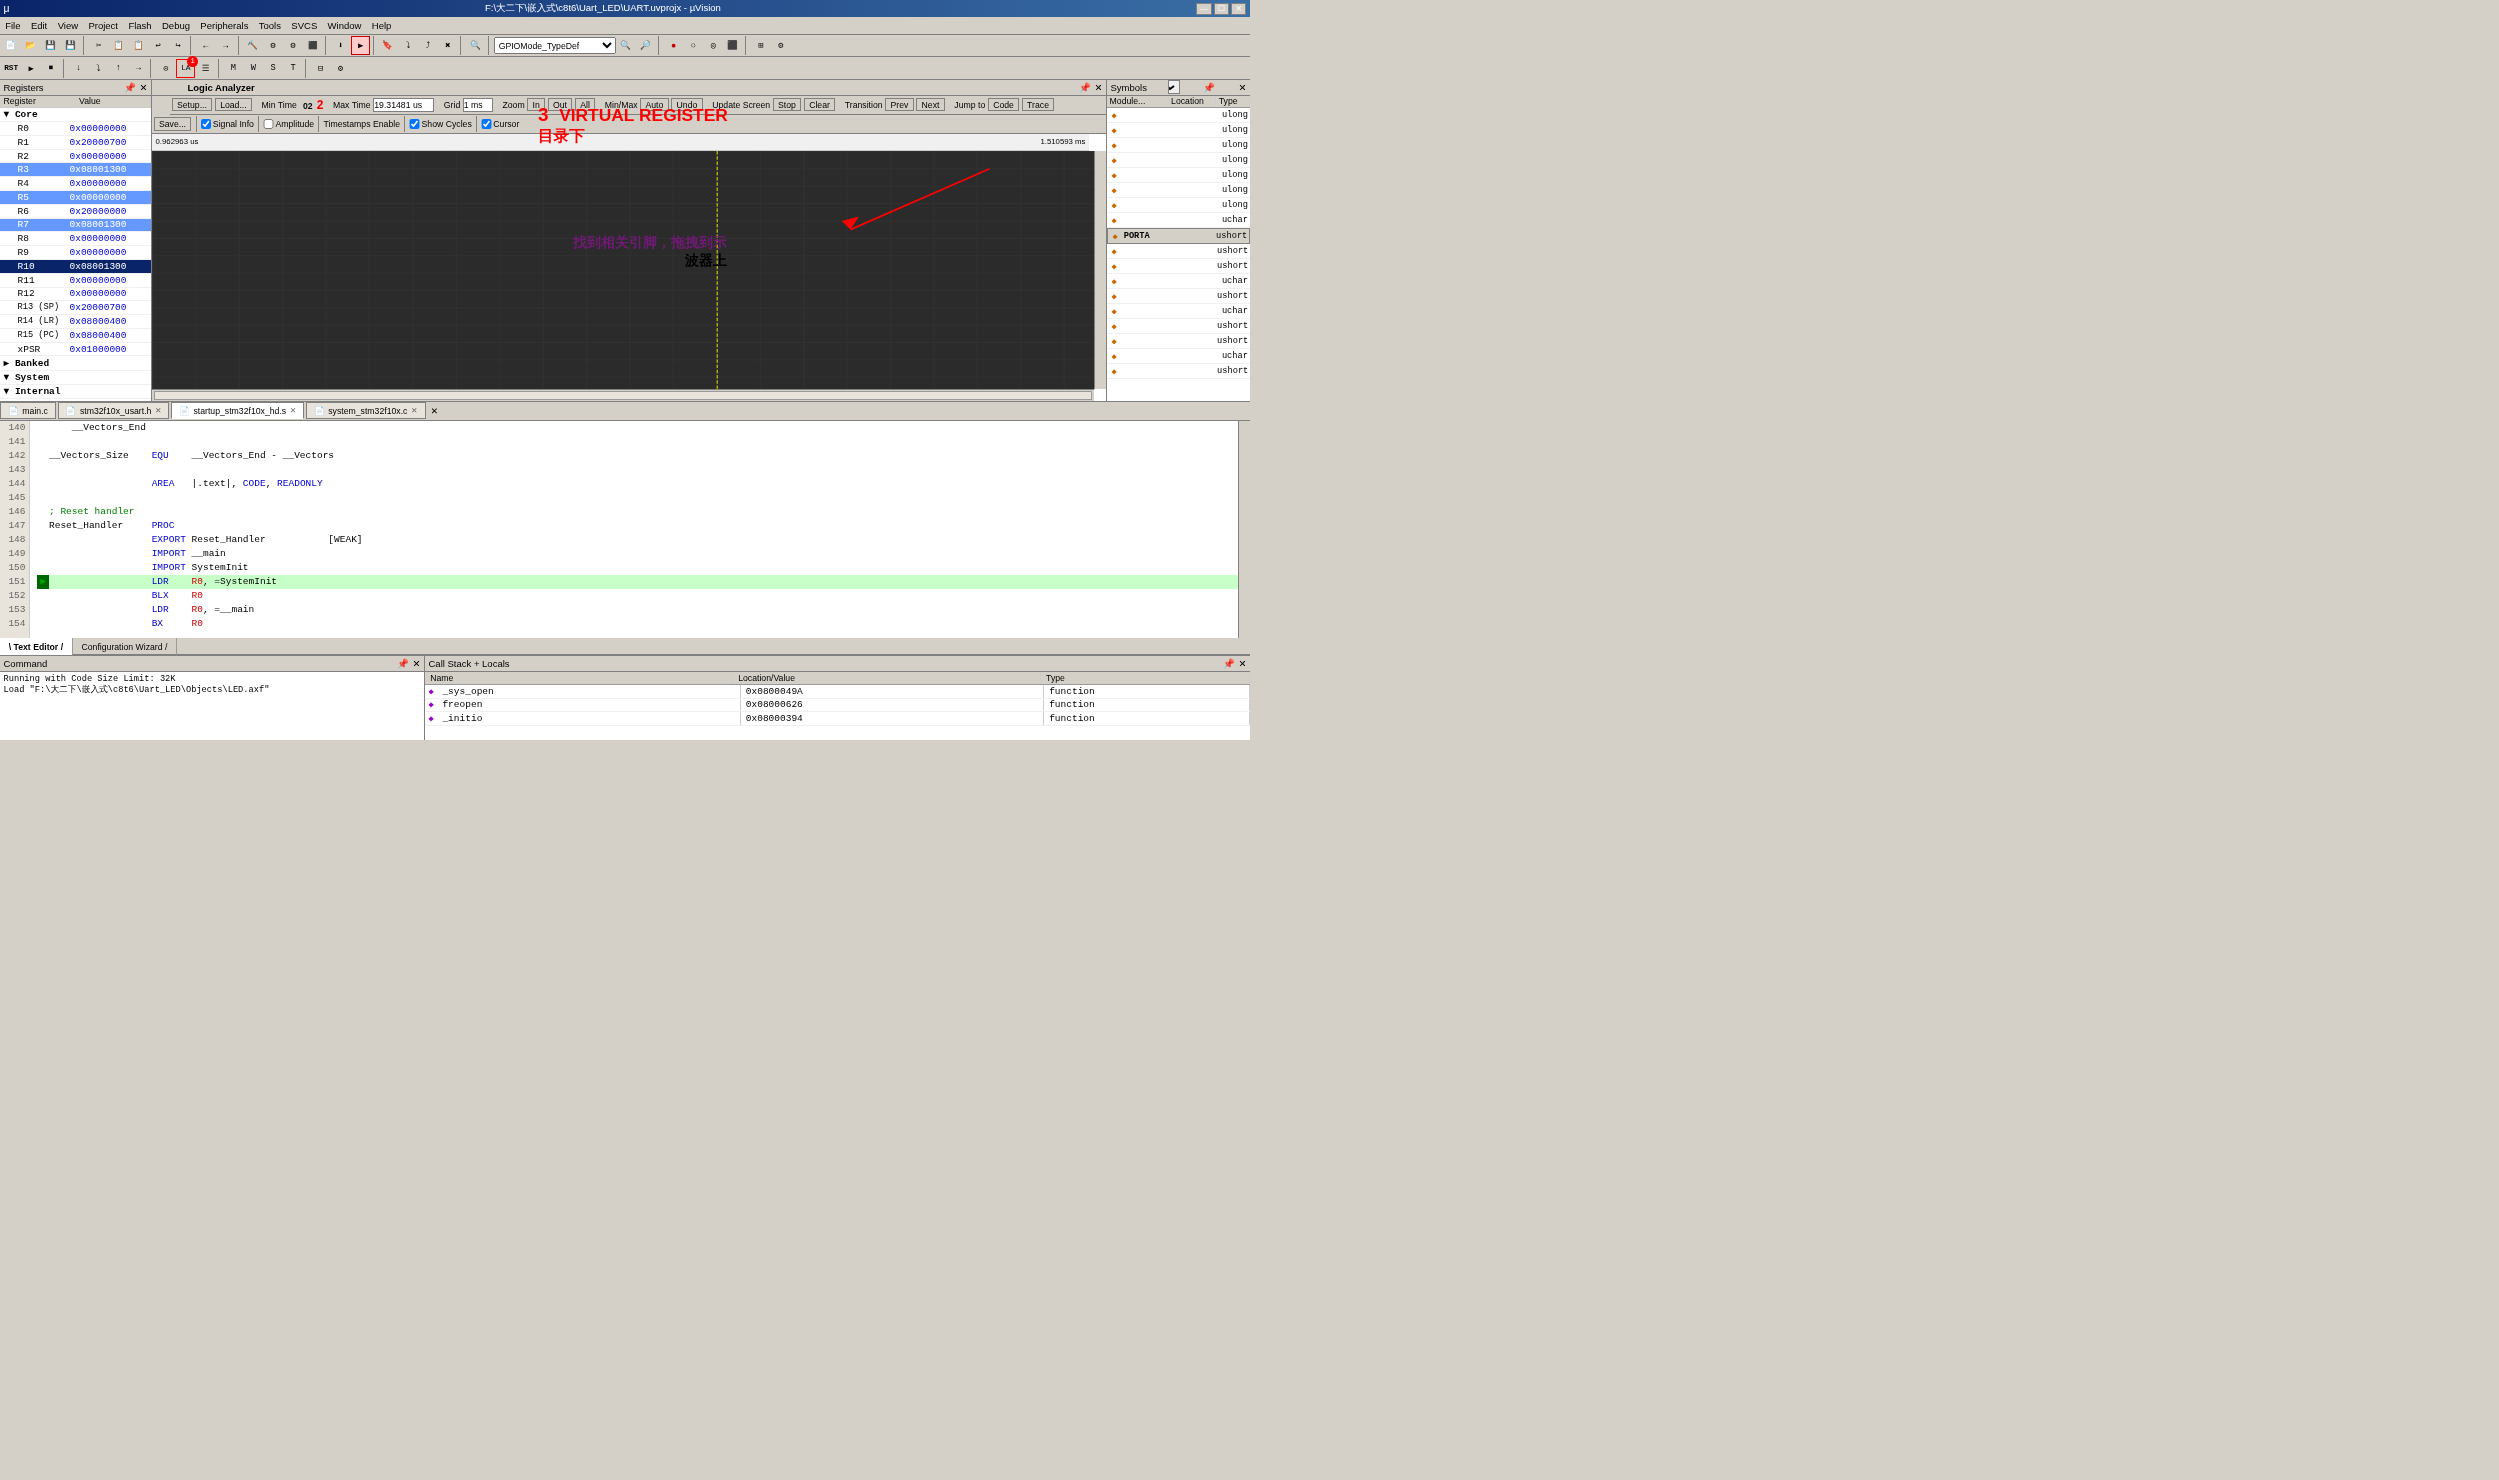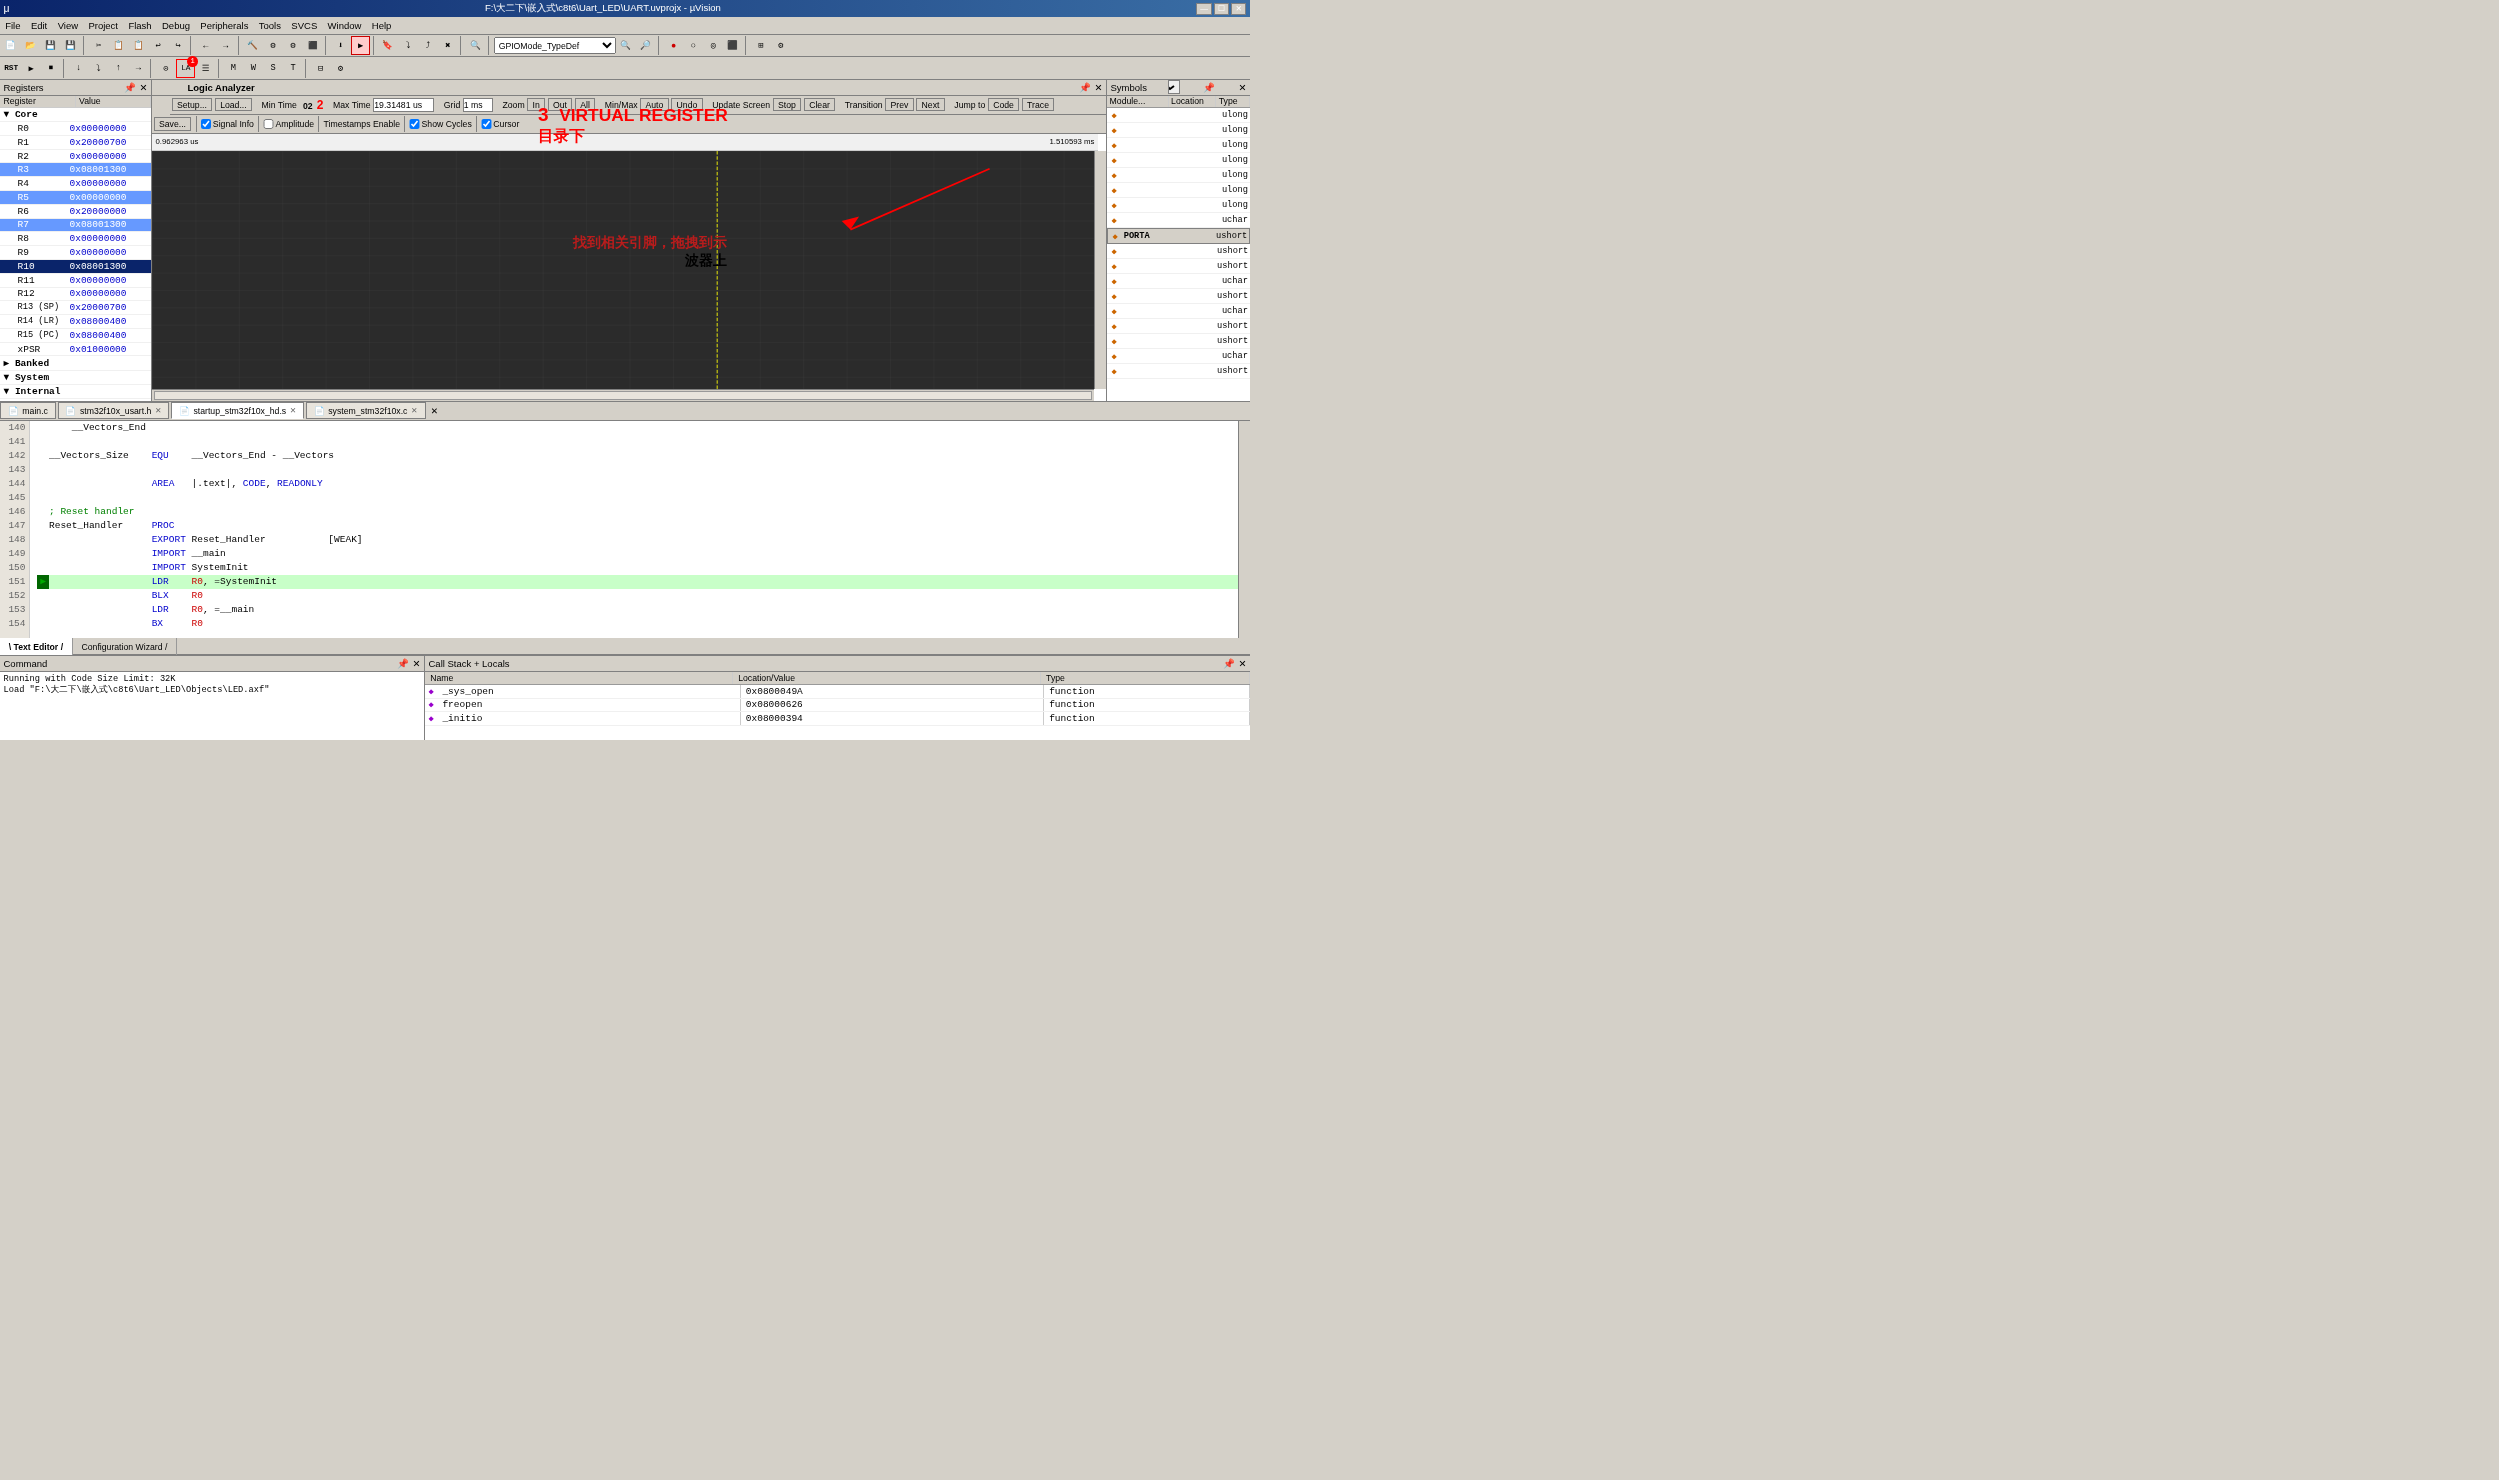--- a/index.html
+++ b/index.html
@@ -384,21 +384,21 @@
       </label>
       <div class="section-divider"></div>
       <label class="checkbox-label">
         <input type="checkbox" checked="" style="">
         <span>Cursor</span>
       </label>
     </div>
 
     <div id="la-content" style="flex:1; background:#fff; position:relative; overflow:hidden; min-height:148px;">
 
-      <div class="time-ruler" style="position:absolute; top:0; left:0; right:8px; height:17.4px; background:#f0f0f0; border-bottom:0.9px solid #ccc; font-size:7.8px; font-family:Arial;">
+      <div class="time-ruler" style="position:absolute; top:0; left:0; right:17px; height:17.4px; background:#f0f0f0; border-bottom:0.9px solid #ccc; font-size:7.8px; font-family:Arial;">
         <div style="position:absolute; left:3.5px; top:3.5px;">0.962963 us</div>
         <div style="position:absolute; left:50%; top:3.5px; transform:translateX(-50%);margin-top:36px;">0.741704 ms</div>
         <div style="position:absolute; right:3.5px; top:3.5px;">1.510593 ms</div>
       </div>
 
       <div style="position:absolute; top:17.4px; left:0; right:12px; bottom:12px; background:#2b2b2b;">
         
         <svg width="100%" height="100%" xmlns="http://www.w3.org/2000/svg" viewBox="0 0 1085 274">
           <defs>
             <pattern id="grid" width="50" height="20" patternUnits="userSpaceOnUse">
@@ -552,21 +552,21 @@
     </div>
   </div>
 </div>
 
 <div style="position:absolute; top:104px; left:538px; pointer-events:none; z-index:100;">
   <div style="color:red; font-size:19px; font-weight:bold; font-family:Arial;">3&nbsp;&nbsp;<span style="font-size:17.4px;">VIRTUAL REGISTER</span></div>
   <div style="color:red; font-size:15.6px; font-weight:bold; font-family:Arial;">目录下</div>
 </div>
 
 <div style="position:absolute; top:234px; left:573px; pointer-events:none; z-index:100; text-align:right;">
-  <div style="color:#b91c1c; font-size:14px; font-weight:bold; font-family:Arial;">找到相关引脚，拖拽到示</div>
+  <div style="color:#701a75; font-size:14px; font-weight:bold; font-family:Arial;">找到相关引脚，拖拽到示</div>
   <div style="color:#000000; font-size:14px; font-weight:bold; font-family:Arial;">波器上</div>
 </div>
 
 <div id="editor-area" style="border-top:1.7px solid #808080;">
 
   <div id="editor-tabs">
     <div class="editor-tab">
       <span>📄</span>
       <span>main.c</span>
     </div>

